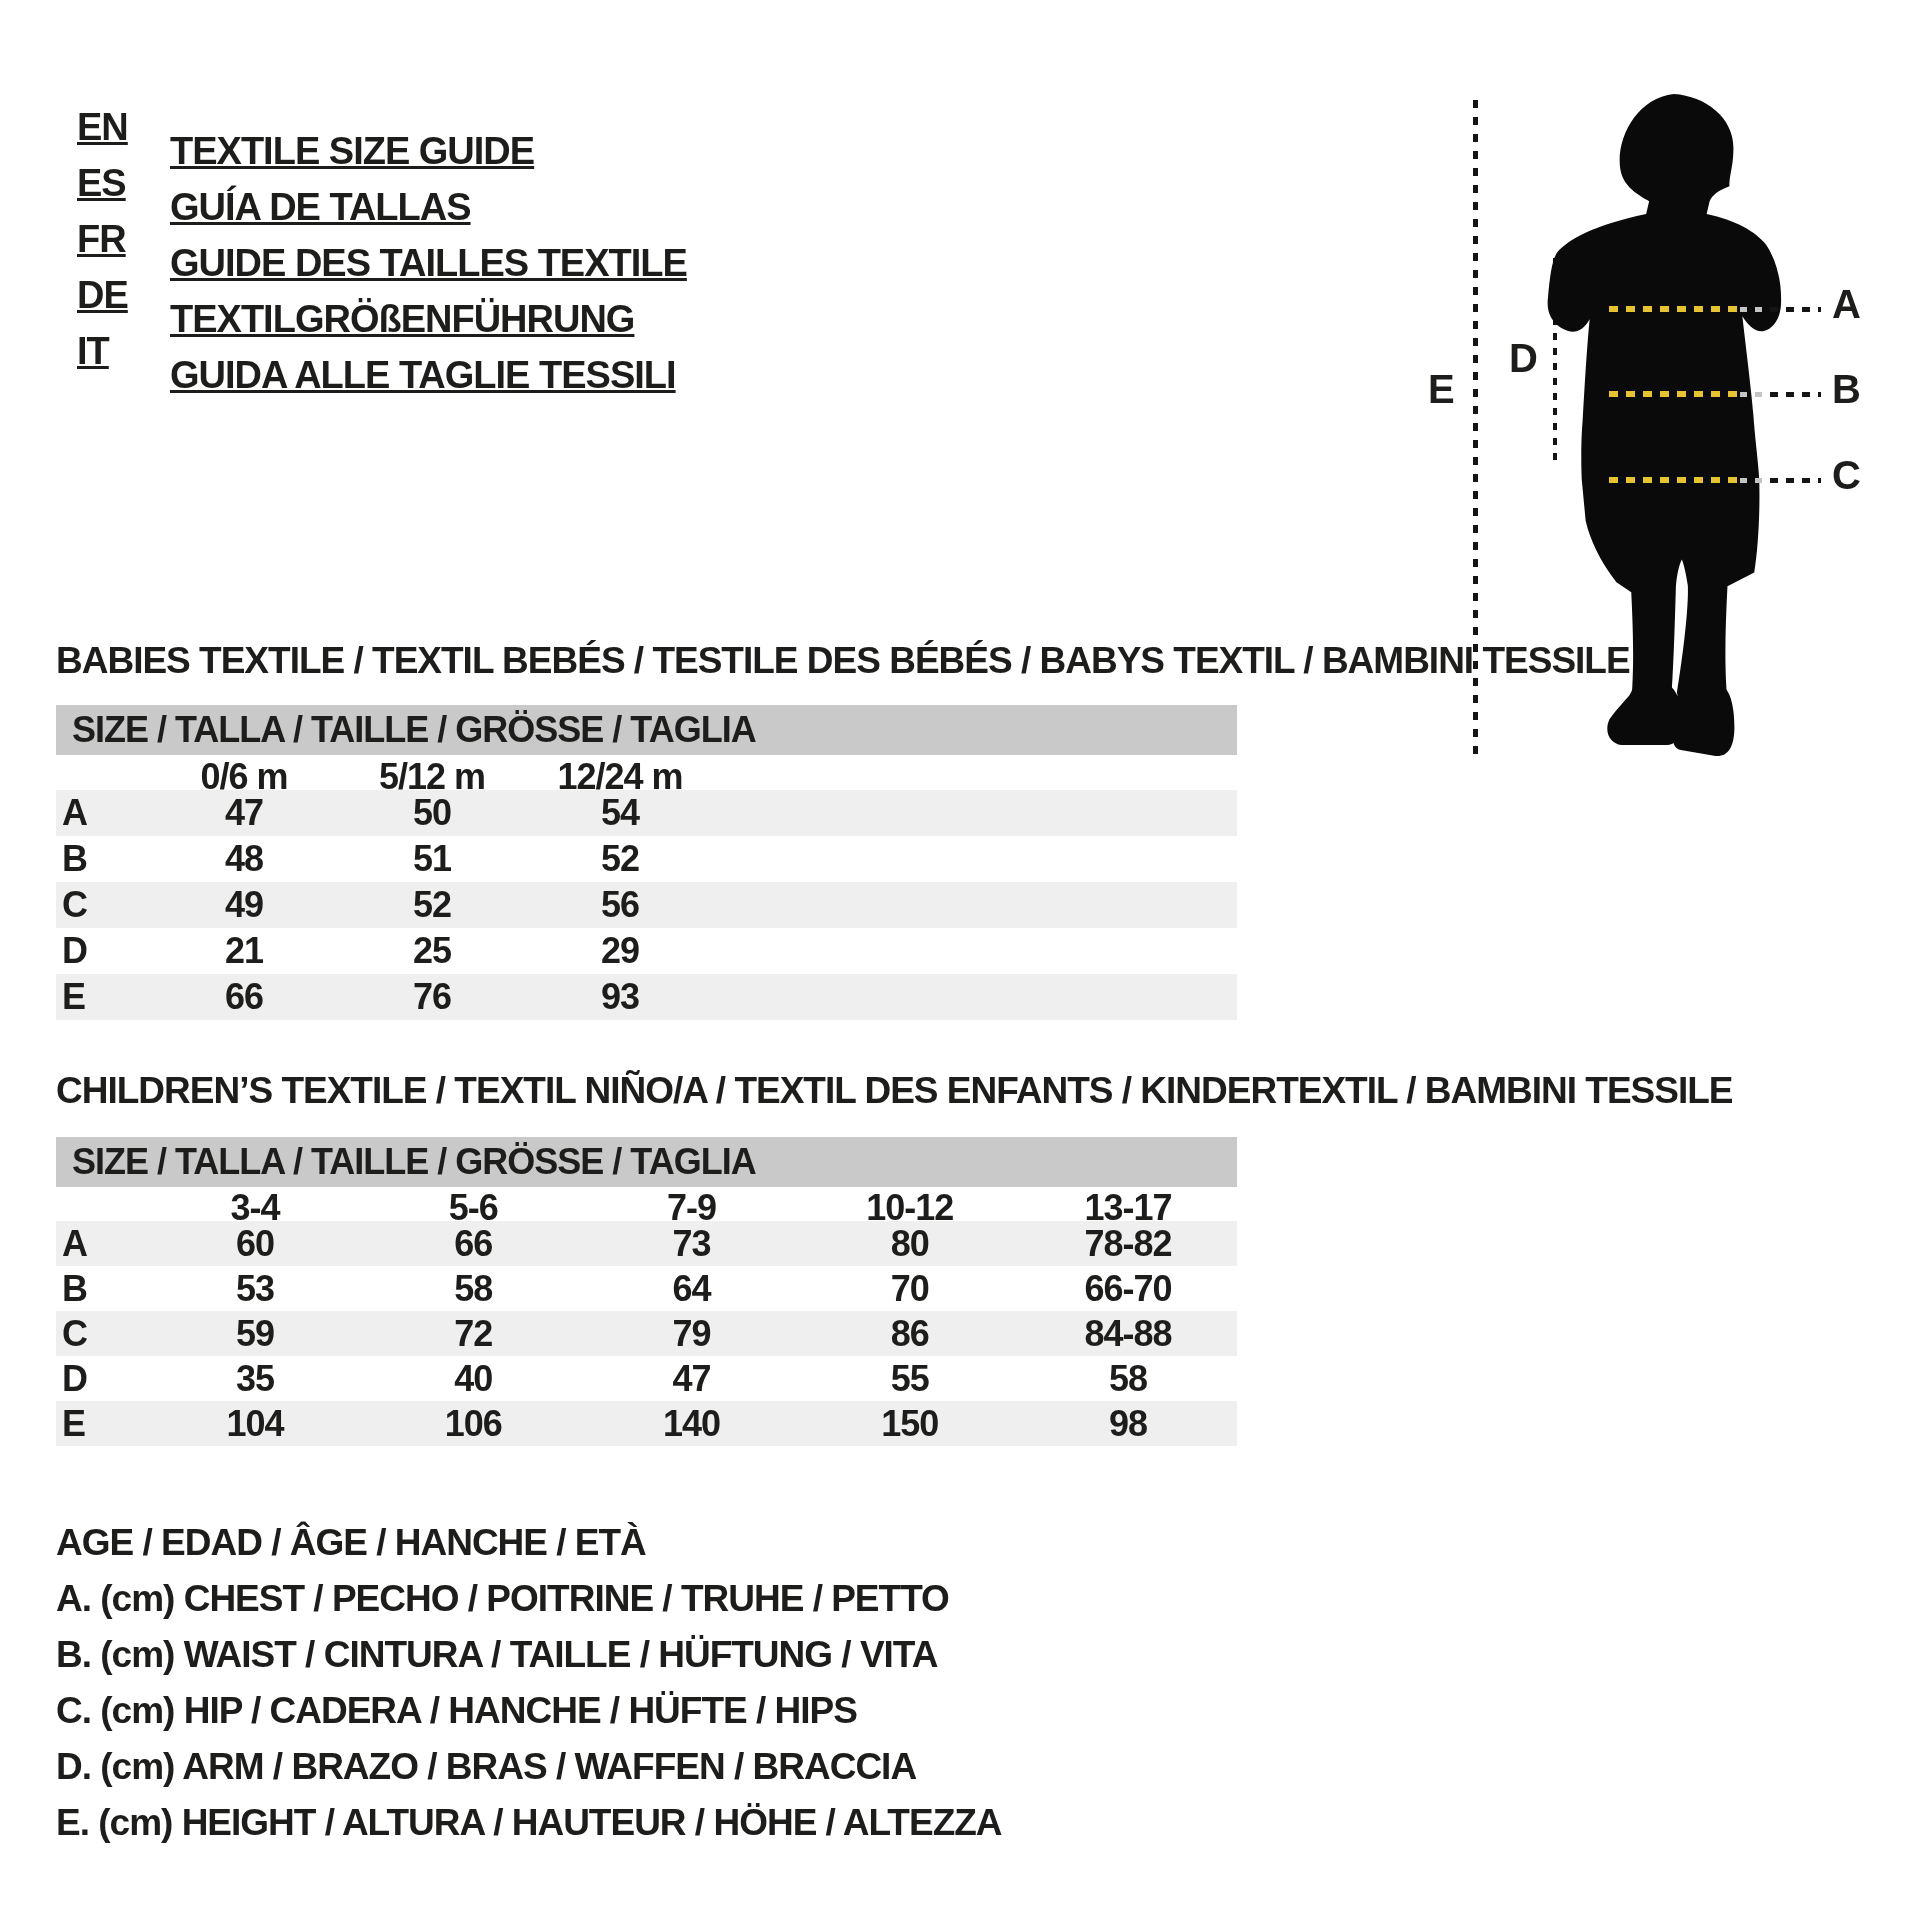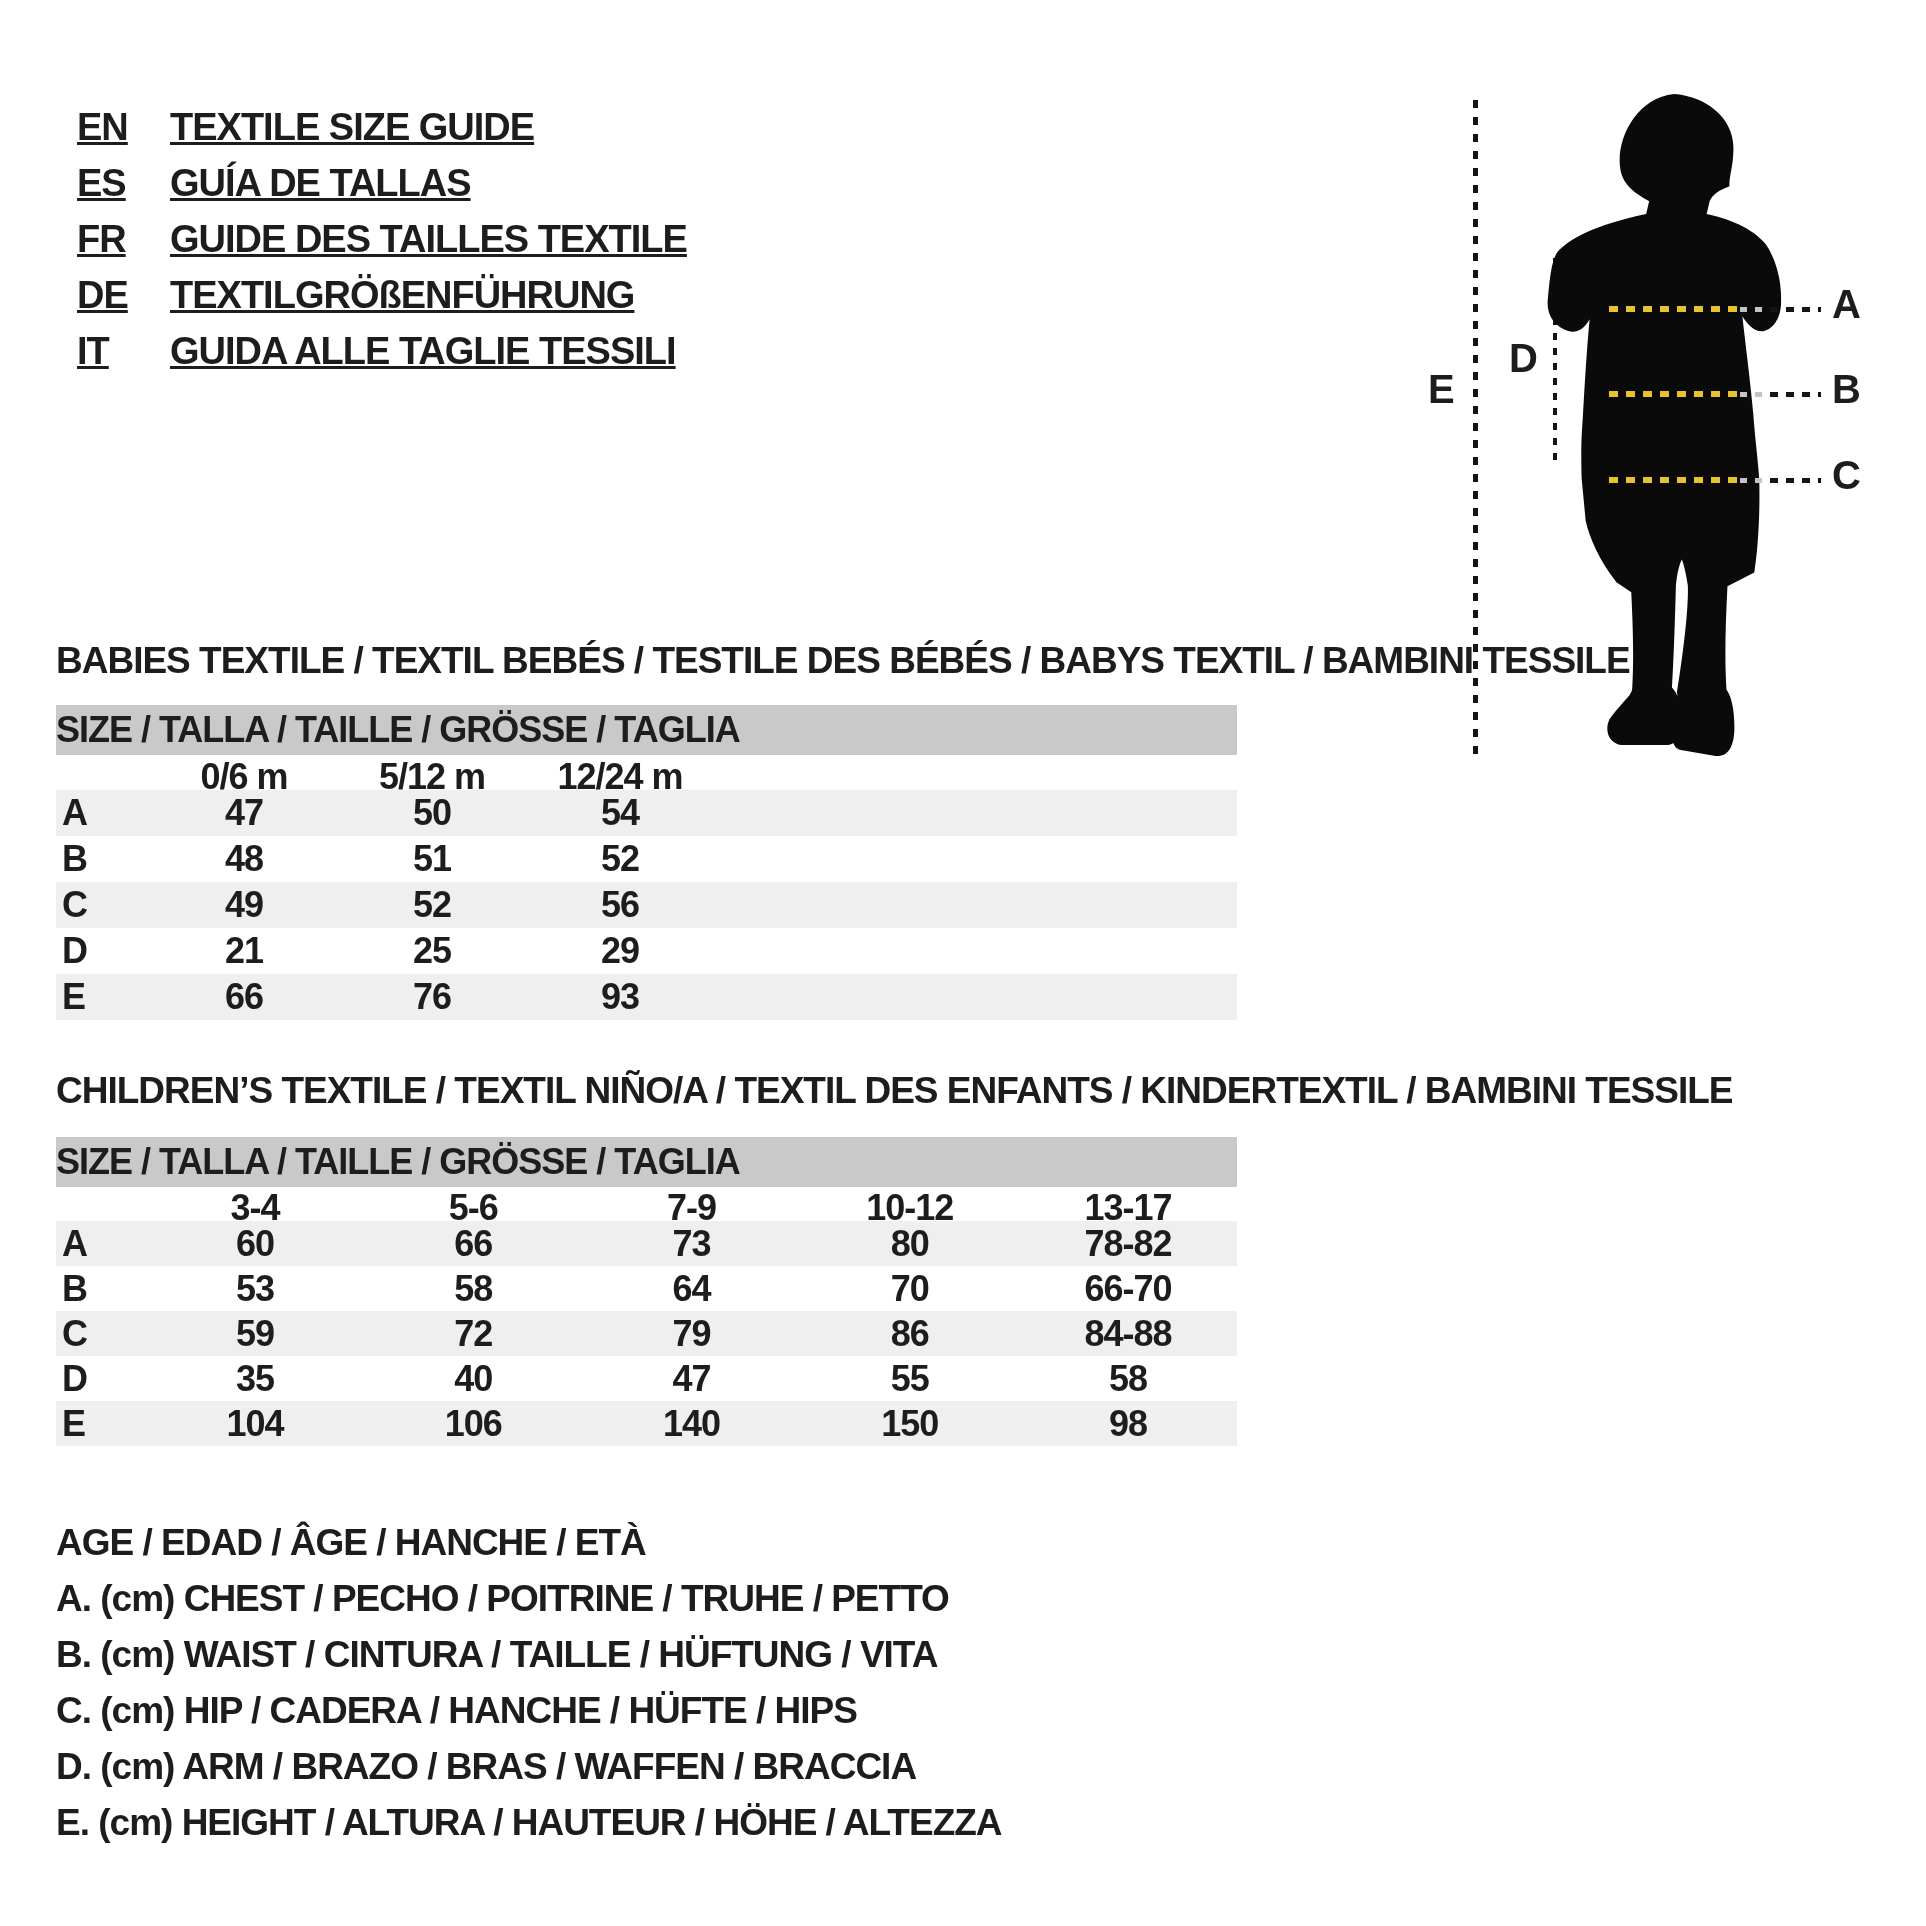--- a/index.html
+++ b/index.html
@@ -8,21 +8,21 @@
     width:1927px;height:1927px;
     background:#ffffff;
     font-family:"Liberation Sans", sans-serif;
     color:#1d1d1b;
     overflow:hidden;
   }
   
   #lang-block{position:absolute;left:77px;top:99px;}
   .lang-row{display:flex;height:56px;line-height:56px;text-decoration:underline;}
   .lang-code{width:93px;font-size:38px;font-weight:700;letter-spacing:-1px;}
-  .lang-title{font-size:38px;font-weight:700;letter-spacing:-1px;white-space:nowrap;}
+  .lang-title{font-size:38px;font-weight:700;letter-spacing:-1px;white-space:nowrap;margin-top:24px;}
 
   
   #figure{position:absolute;left:1426px;top:84px;width:495px;height:693px;}
   .vdots-e{
     position:absolute;left:47px;top:16px;width:5px;height:655px;
     background:repeating-linear-gradient(180deg,#141414 0 8px,transparent 8px 17px);
   }
   .vdots-d{
     position:absolute;left:127px;top:174px;width:4px;height:210px;
     background:repeating-linear-gradient(180deg,#141414 0 7px,transparent 7px 15px);
@@ -46,21 +46,21 @@
   #silhouette{position:absolute;left:119px;top:10px;}
 
   
   .section-heading{
     position:absolute;left:56px;font-size:37px;font-weight:700;
     letter-spacing:-1px;white-space:nowrap;
   }
   .size-bar{
     position:absolute;left:56px;width:1181px;height:50px;
     background:#c9c9ca;font-size:36px;font-weight:700;letter-spacing:-1px;
-    line-height:50px;box-sizing:border-box;
+    line-height:50px;padding-left:16px;box-sizing:border-box;
   }
 
   
   .tbl{position:absolute;left:56px;width:1181px;}
   .trow{display:flex;width:1181px;}
   .trow.head{height:34px;line-height:42px;}
   .trow.data{height:46px;line-height:46px;}
   .children .trow.data{height:45px;line-height:45px;}
   .trow.stripe{background:#efefef;}
   .cell{font-size:36px;font-weight:700;letter-spacing:-1px;text-align:center;}

